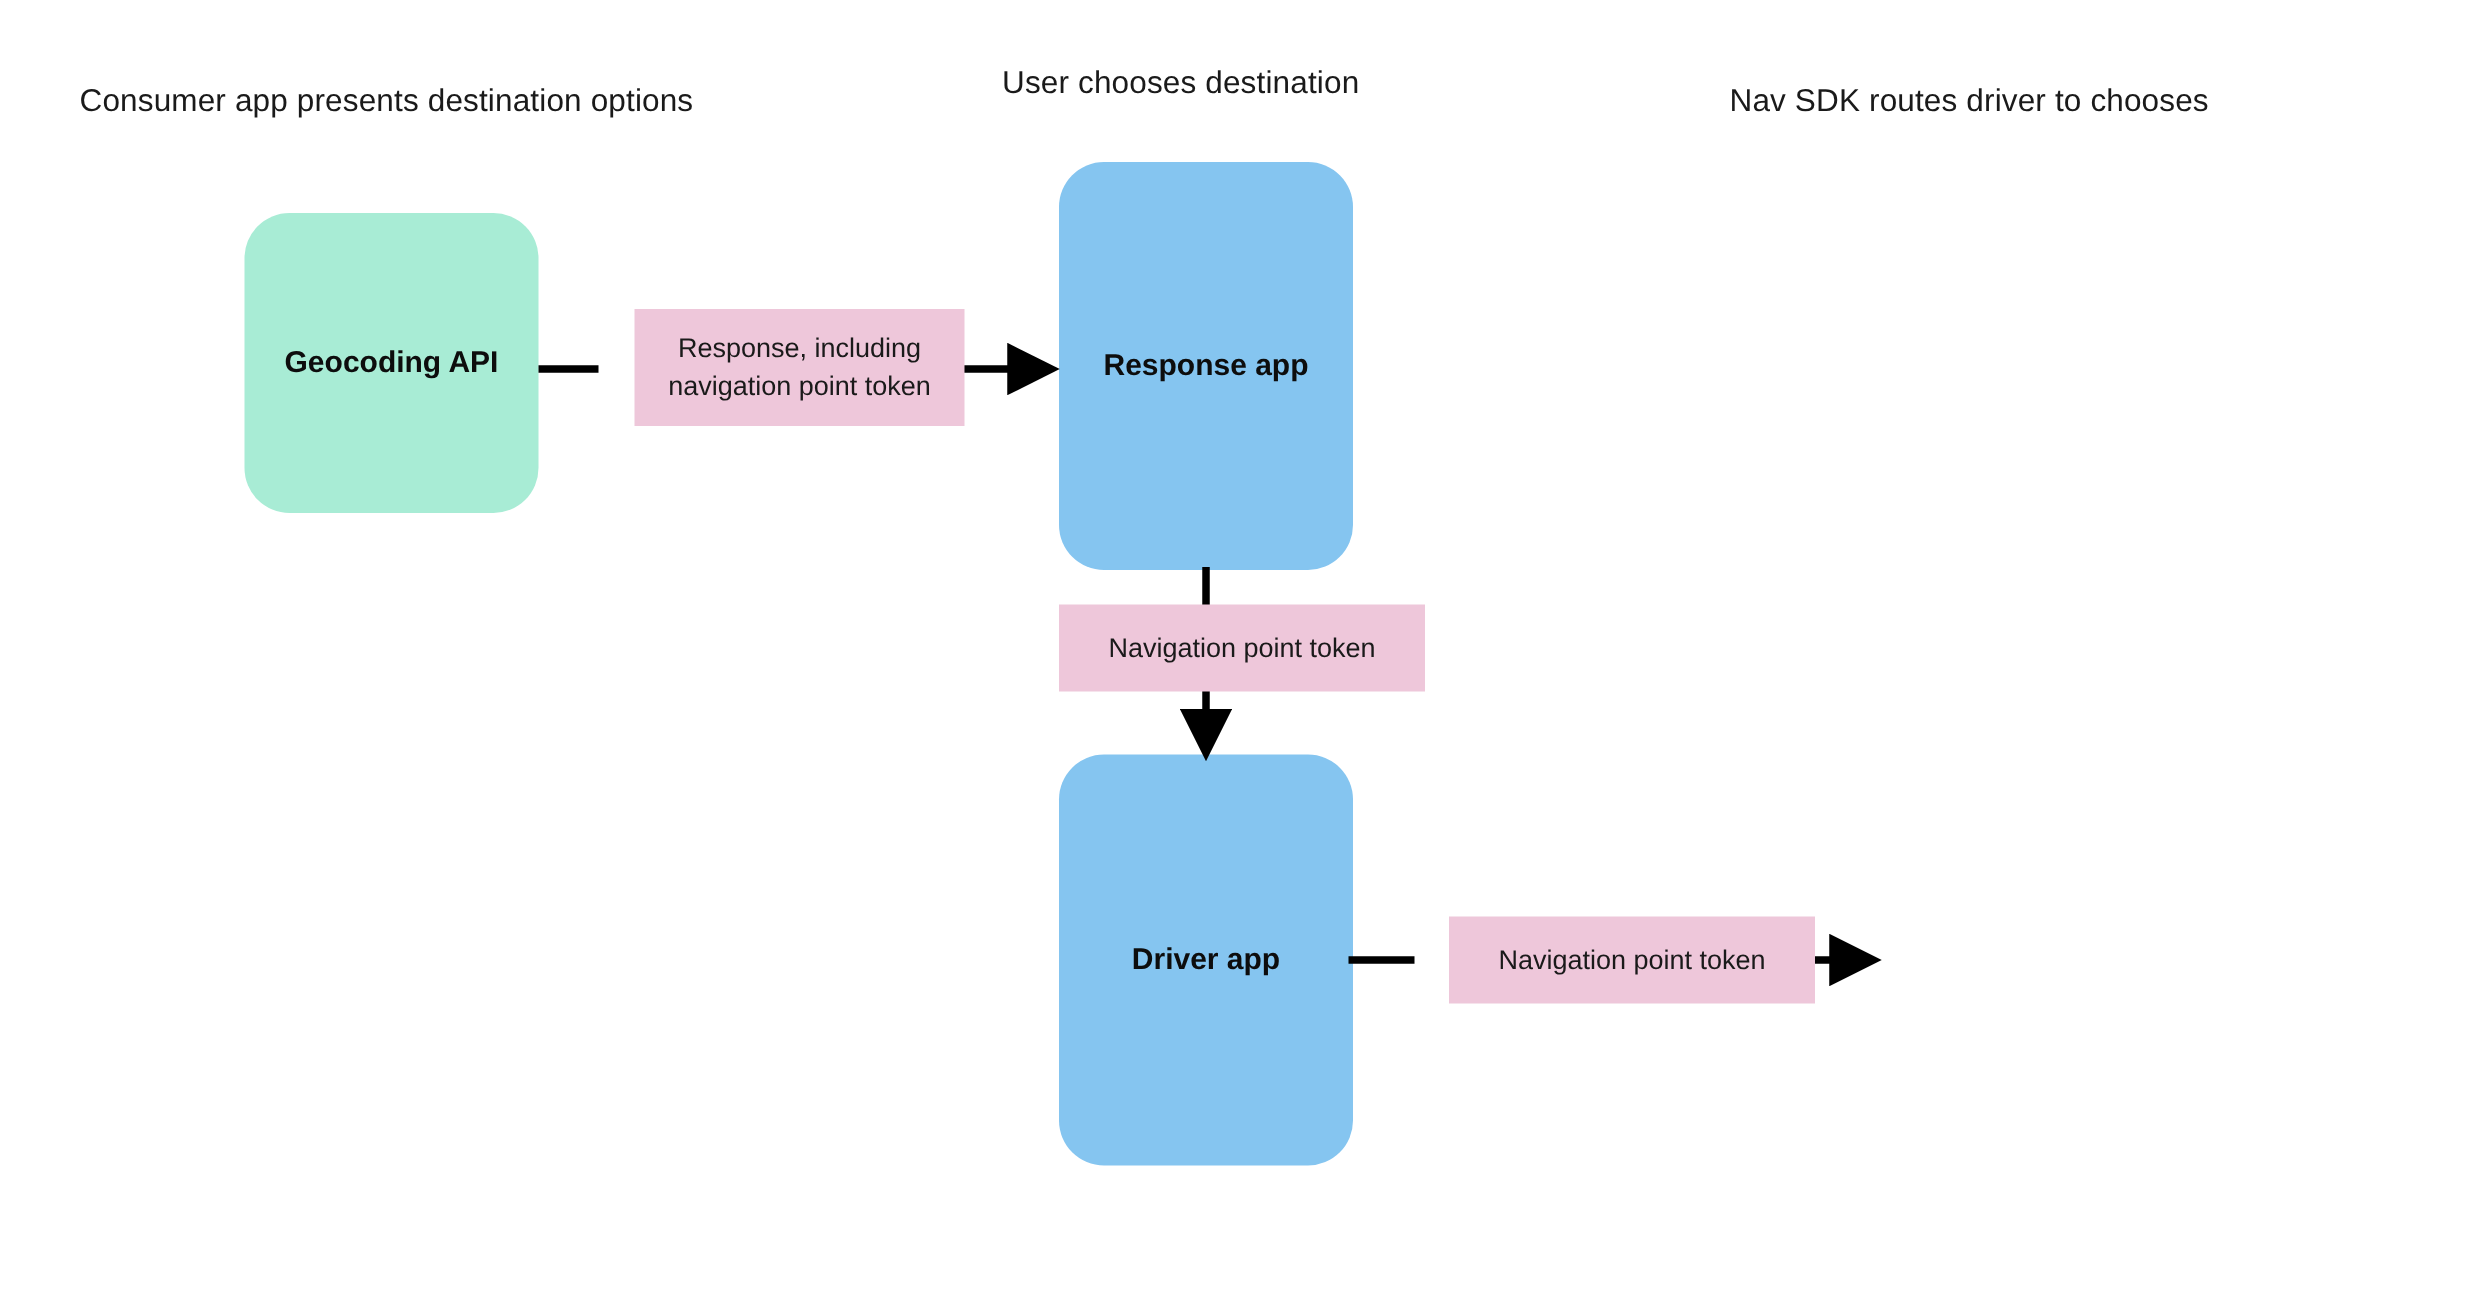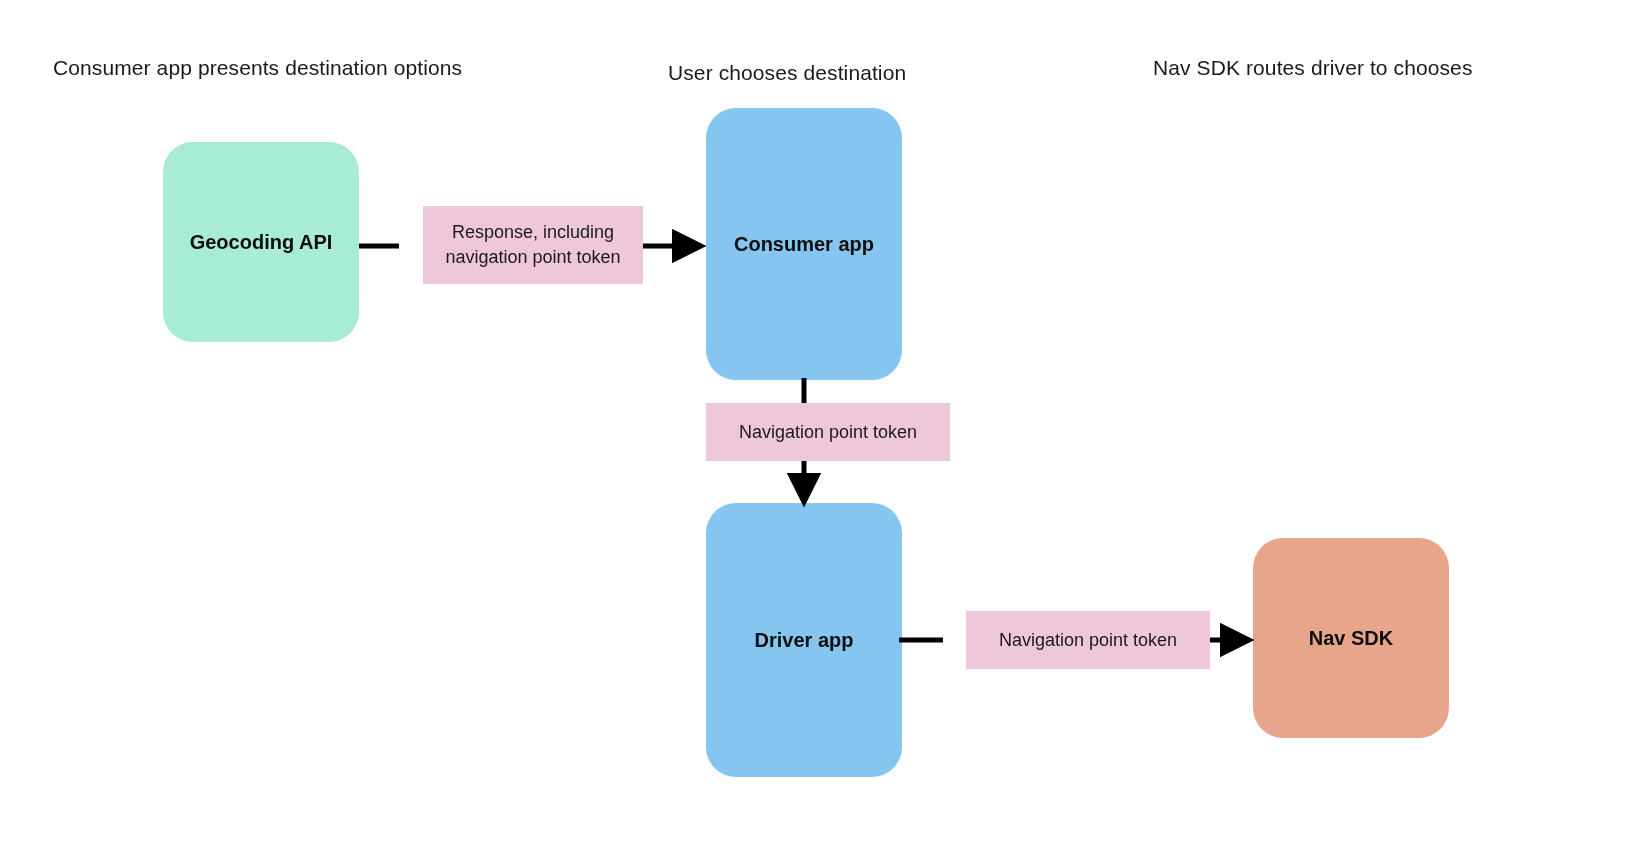--- a/index.html
+++ b/index.html
@@ -58,31 +58,30 @@
     overflow: visible;
   }
 </style>
 </head>
 <body>
 
 <div id="canvas">
 
   <div class="col-header" style="left:53px; top:56px;text-align:center;">Consumer app presents destination options</div>
 
-  <div class="col-header" style="left:668px; top:61px;">User chooses destination</div>
+  <div class="col-header" style="left:668px; top:44px;">User chooses destination</div>
 
   <div class="col-header" style="left:1153px; top:56px;">Nav SDK routes driver to chooses</div>
 
   <div class="node" style="left:163px; top:142px; width:196px; height:200px; background:#a8ecd5;">Geocoding API</div>
 
-  <div class="node" style="left:706px; top:108px; width:196px; height:272px; background:#85c5f0;">Consumer app</div>
+  <div class="node" style="left:706px; top:108px; width:196px; height:272px; background:#85c5f0;">Response app</div>
 
   <div class="node" style="left:706px; top:503px; width:196px; height:274px; background:#85c5f0;text-align:right;">Driver app</div>
 
-  <div class="node" style="left:1253px; top:538px; width:196px; height:200px; background:#e7a68c;">Nav SDK</div>
 
   <div class="edge" style="left:359px; top:236px;">
     <svg width="350" height="20" viewBox="0 0 350 20">
       <defs>
         <marker id="arrowRight1" markerWidth="7" markerHeight="7" refX="5.5" refY="3.5" orient="auto" markerUnits="strokeWidth">
           <path d="M0,0 L7,3.5 L0,7 z" fill="#000000"></path>
         </marker>
       </defs>
       <line x1="0" y1="10" x2="40" y2="10" stroke="#000000" stroke-width="5"></line>
       <line x1="258" y1="10" x2="340" y2="10" stroke="#000000" stroke-width="5" marker-end="url(#arrowRight1)"></line>

